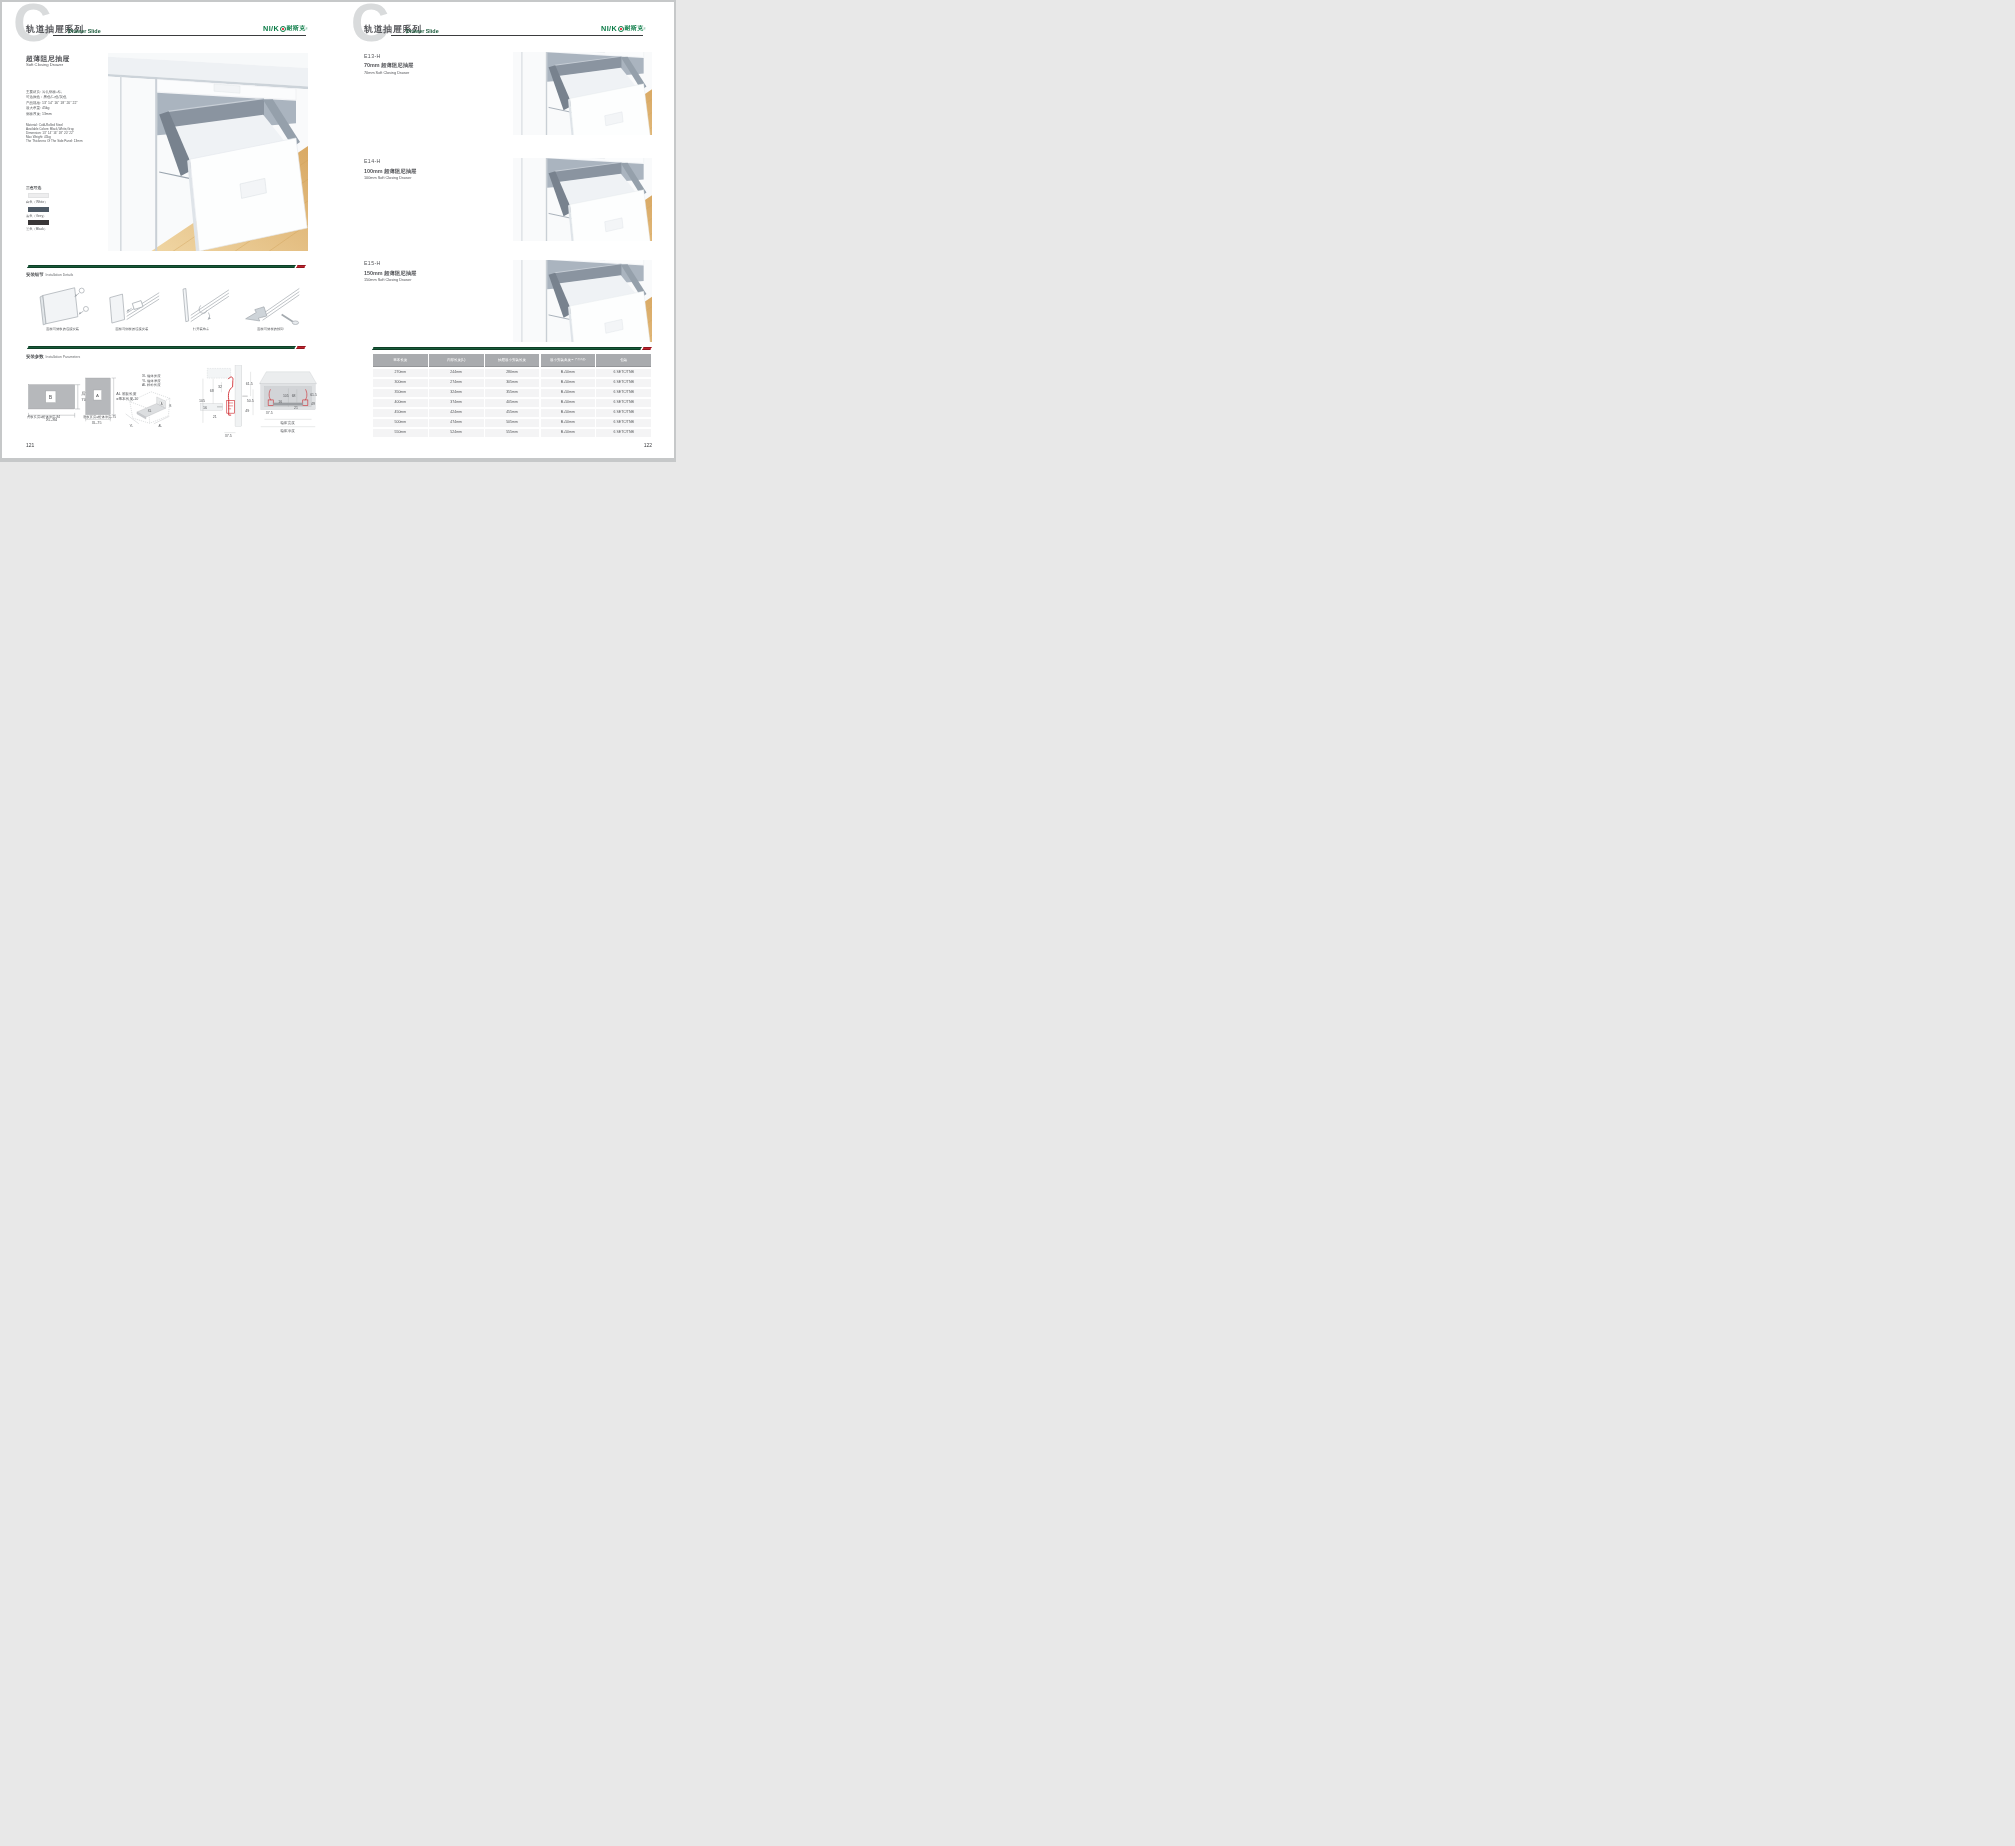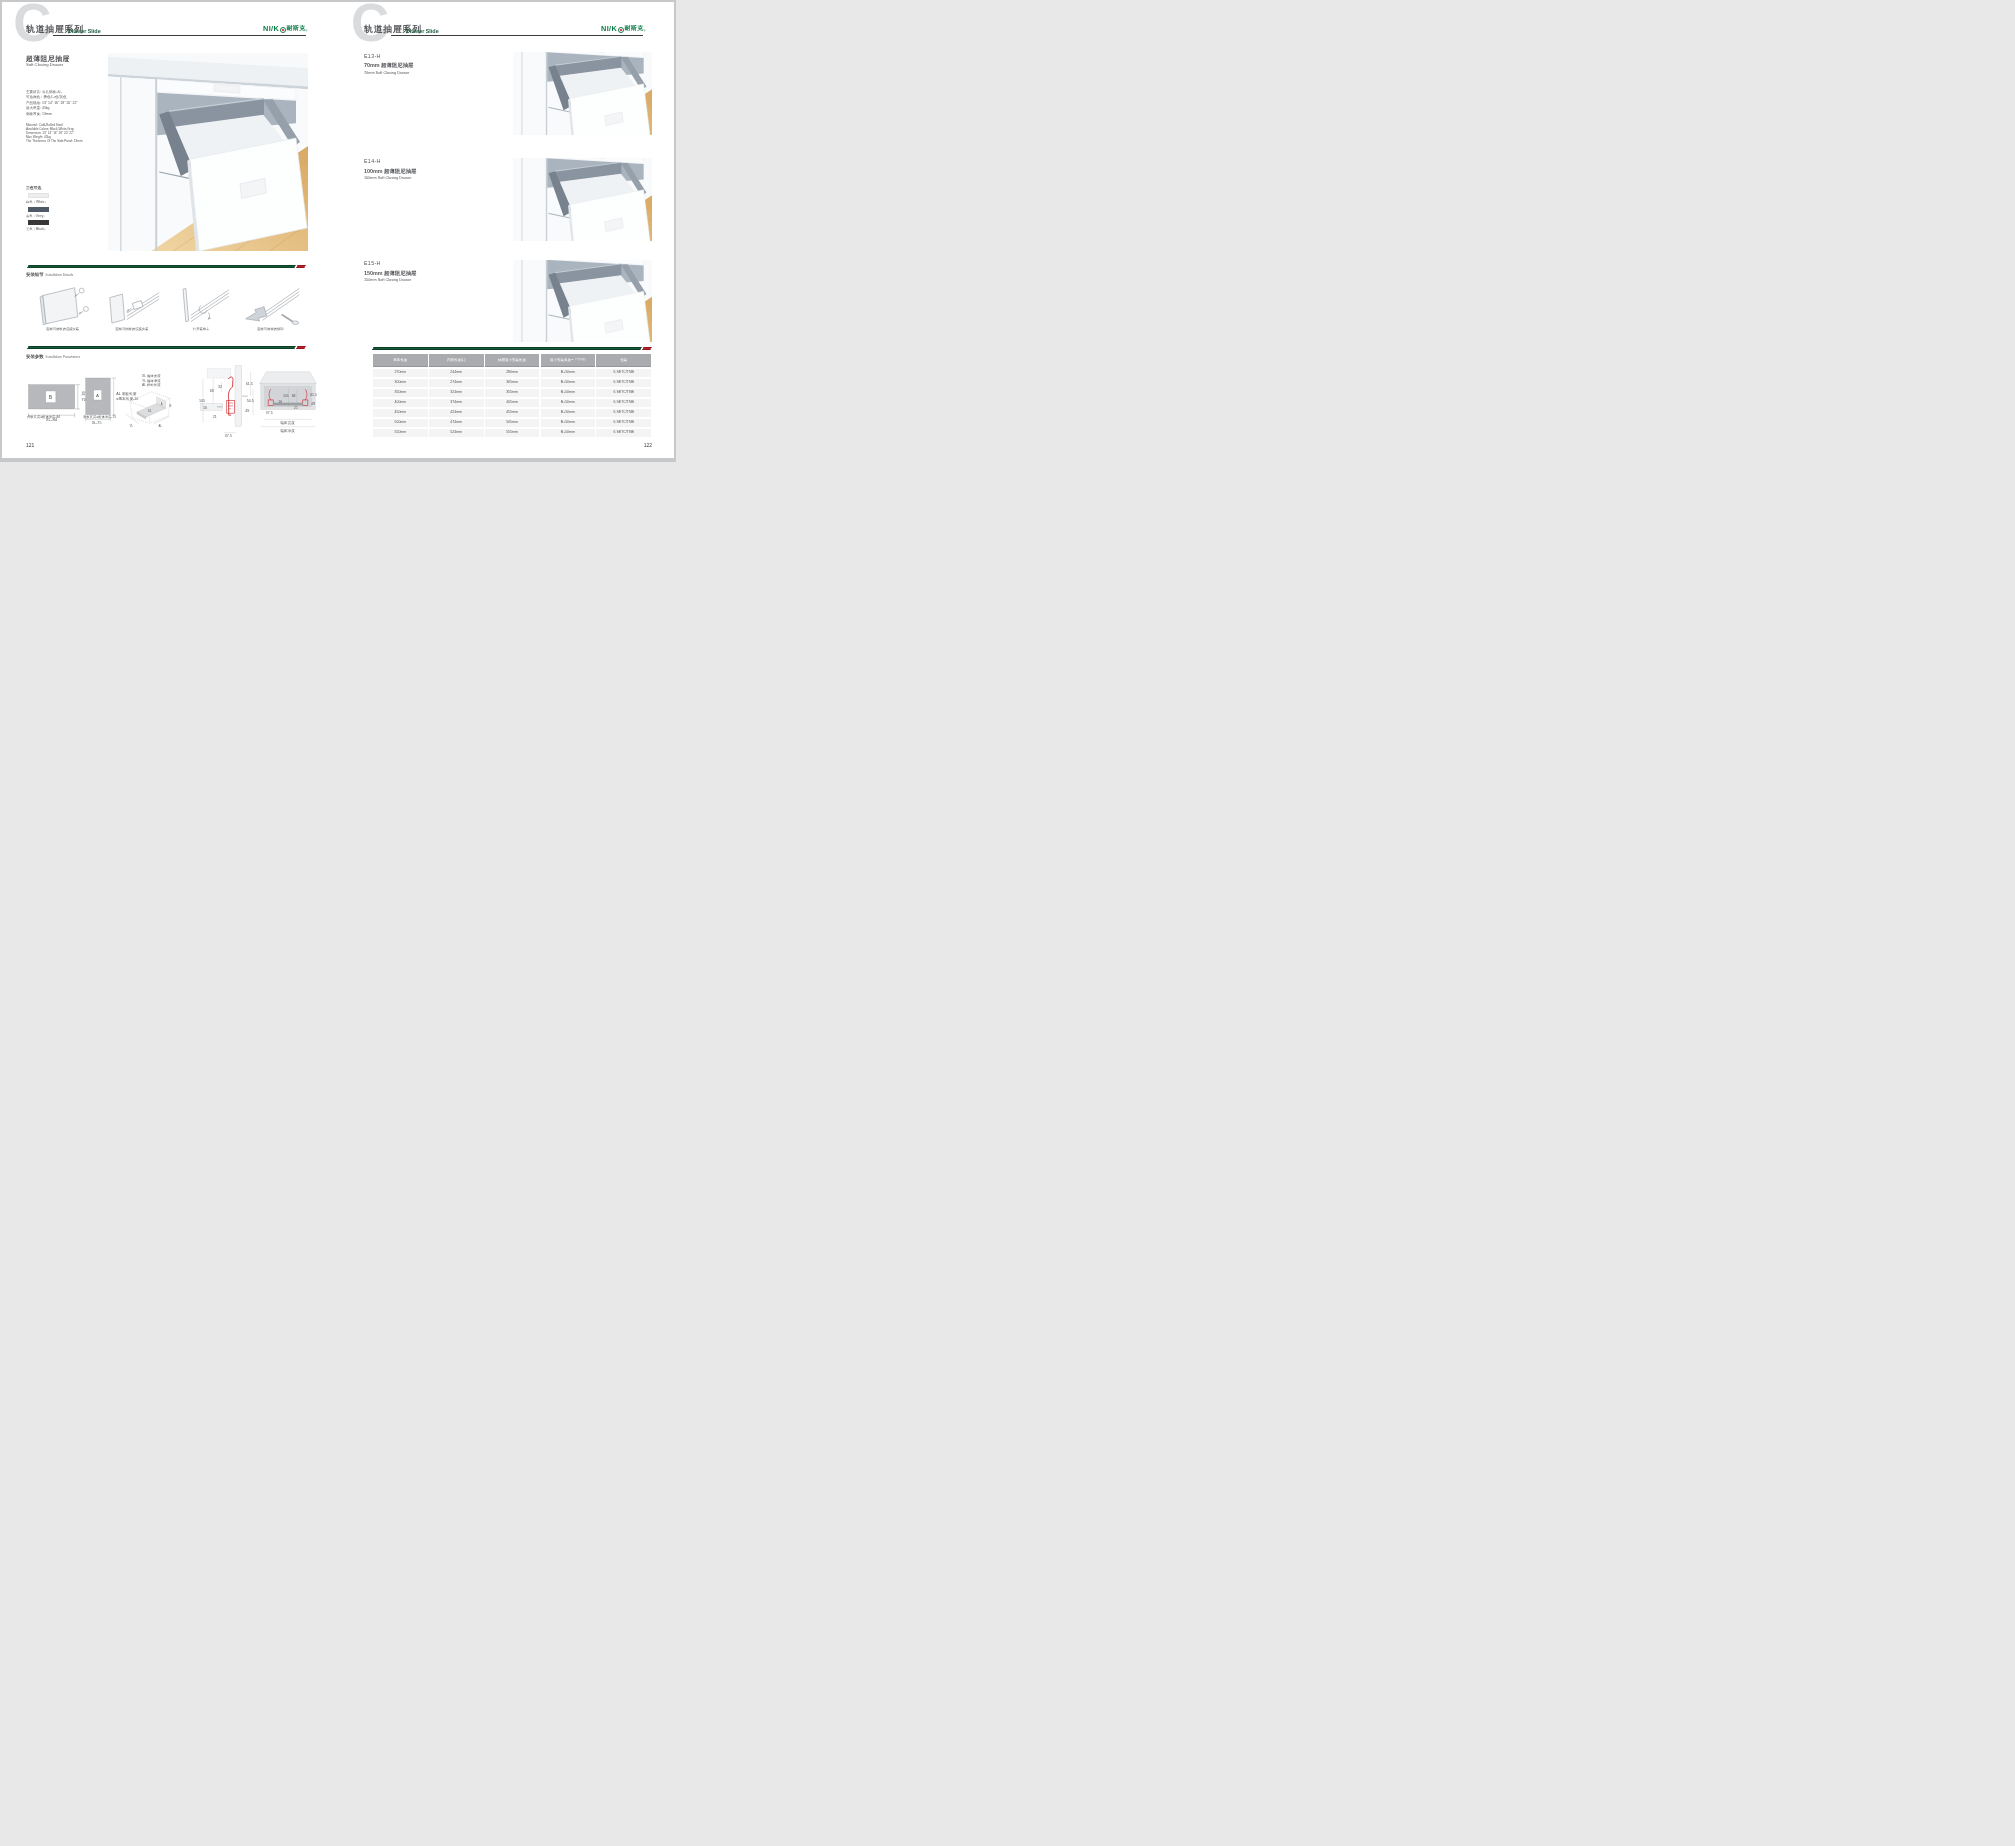--- a/index.html
+++ b/index.html
@@ -14,21 +14,21 @@
   .cmark { position:absolute; top:-5.6px; font-size:53px; font-weight:bold;
            color:#d9dbdc; line-height:1; z-index:0; }
 
   
   .hdr-cn { font-size:8.9px; font-weight:bold; color:#55565a; letter-spacing:0.8px; }
   .hdr-bar { position:absolute; width:0.8px; height:6.9px; background:#8a8c8e; }
   .hdr-en { font-size:5.4px; font-weight:bold; color:#19593a; }
   .hdr-line { position:absolute; height:0.8px; background:#3b3c3e; }
 
   
-  .logo { position:absolute; width:52px; display:flex; align-items:flex-end; z-index:2; }
+  .logo { position:absolute; width:52px; display:flex; align-items:center; z-index:2; }
   .logo-latin { font-size:7.3px; font-weight:800; color:#0c7c47; letter-spacing:0.4px; }
   .logo-o { display:inline-block; width:6px; height:6px; border:1.4px solid #0c7c47;
             border-radius:50%; position:relative; margin:0 0.8px 0 0.4px; }
   .logo-dot { position:absolute; left:50%; top:50%; width:2px; height:2px; margin:-1px 0 0 -1px;
               background:#e60012; border-radius:50%; }
   .logo-cn { font-size:6px; font-weight:bold; color:#0c7c47; letter-spacing:0.4px; }
   .logo-reg { font-size:2.8px; color:#0c7c47; vertical-align:top; }
 
   .ptitle { font-size:6.9px; font-weight:bold; color:#55565a; letter-spacing:0.4px; }
   .psub   { font-size:4.2px; color:#55565a; }

